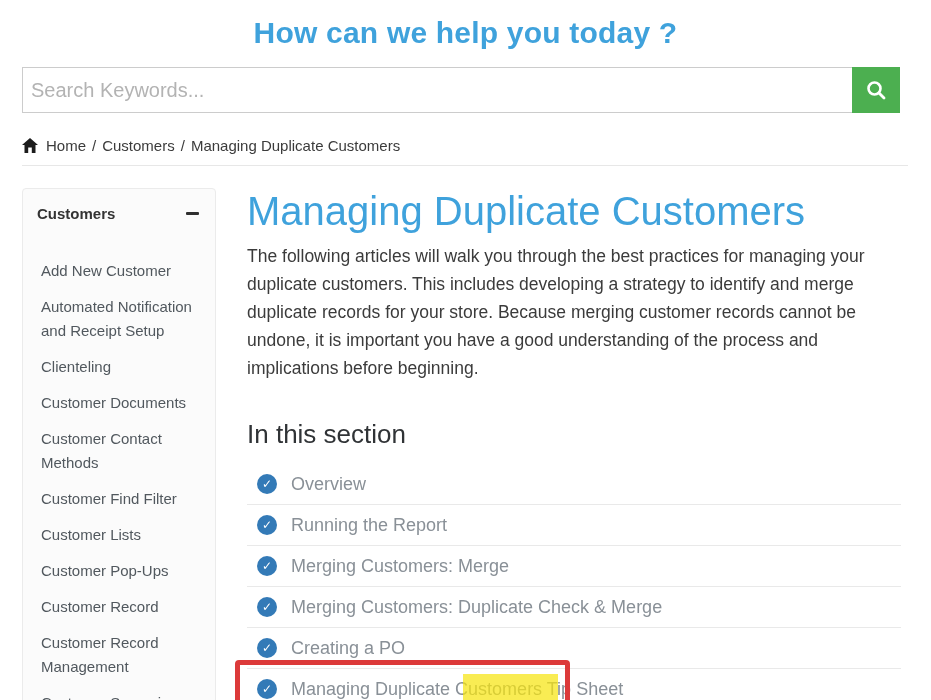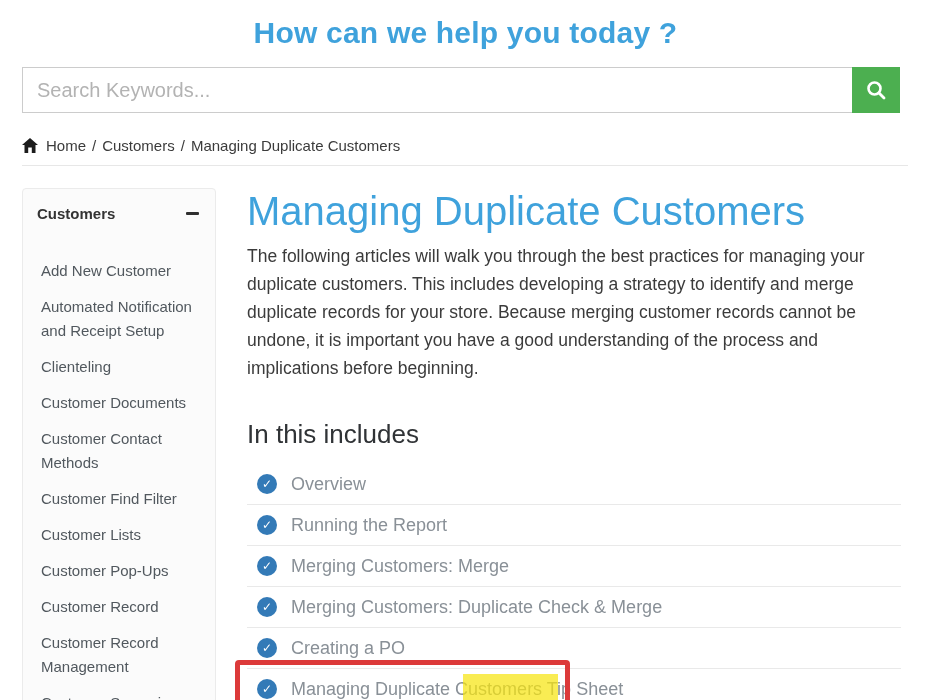--- a/index.html
+++ b/index.html
@@ -22,21 +22,21 @@
   .search-row {
     display: flex;
     margin: 17px 31px 0 22px;
     height: 46px;
   }
   .search-input {
     flex: 1;
     height: 46px;
     border: 1px solid #cccccc;
     border-right: none;
-    padding: 0 14px;
+    padding: 0 8px;
     font-size: 20px;
     color: #444;
     outline: none;
     font-family: "Liberation Sans", sans-serif;
   }
   .search-input::placeholder { color: #b3b3b3; }
   .search-btn {
     width: 48px; height: 46px;
     background: #4caf50;
     border: none;
@@ -238,21 +238,21 @@
         <li>Customer Record Management</li>
 
         <li>Customer Supervisor</li>
       </ul>
   </aside>
 
   <main class="main">
     <h1 class="main-title">Managing Duplicate Customers</h1>
     <p class="intro">The following articles will walk you through the best practices for managing your duplicate customers. This includes developing a strategy to identify and merge duplicate records for your store. Because merging customer records cannot be undone, it is important you have a good understanding of the process and implications before beginning.</p>
 
-    <h2 class="section-heading">In this includes</h2>
+    <h2 class="section-heading">In this section</h2>
 
     <ul class="article-list">
 
         <li>
           <span class="check-icon">✓</span>
           <span class="article-label">Overview</span>
 
         </li>
 
         <li>

